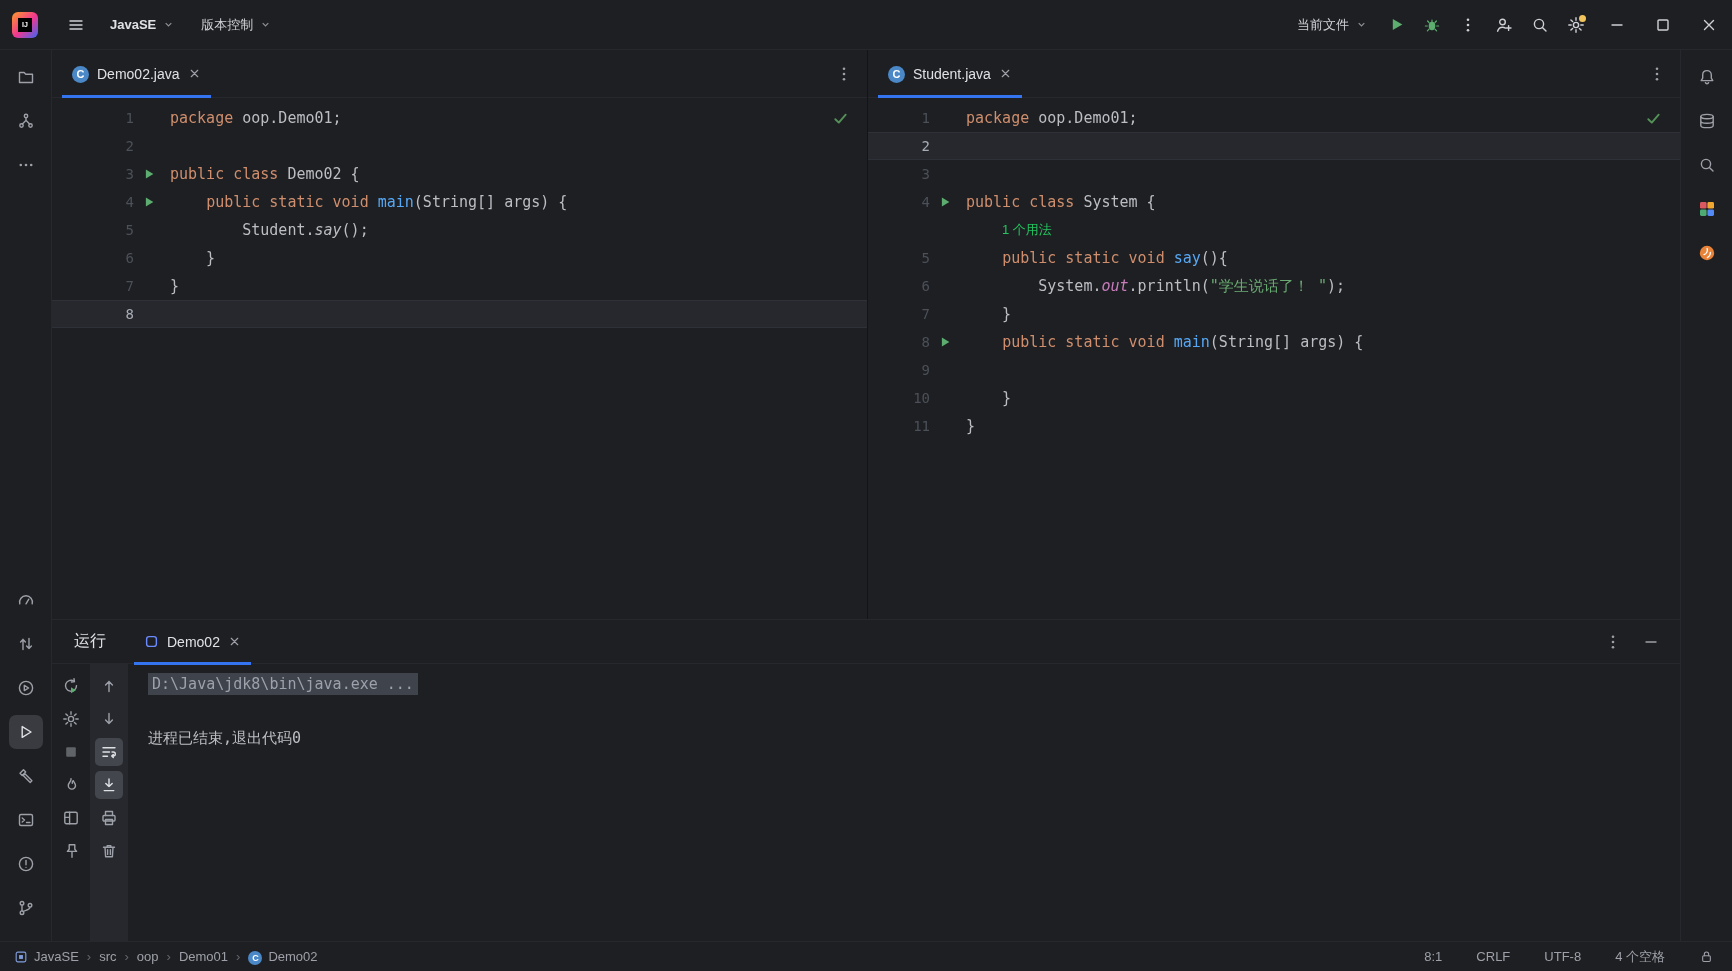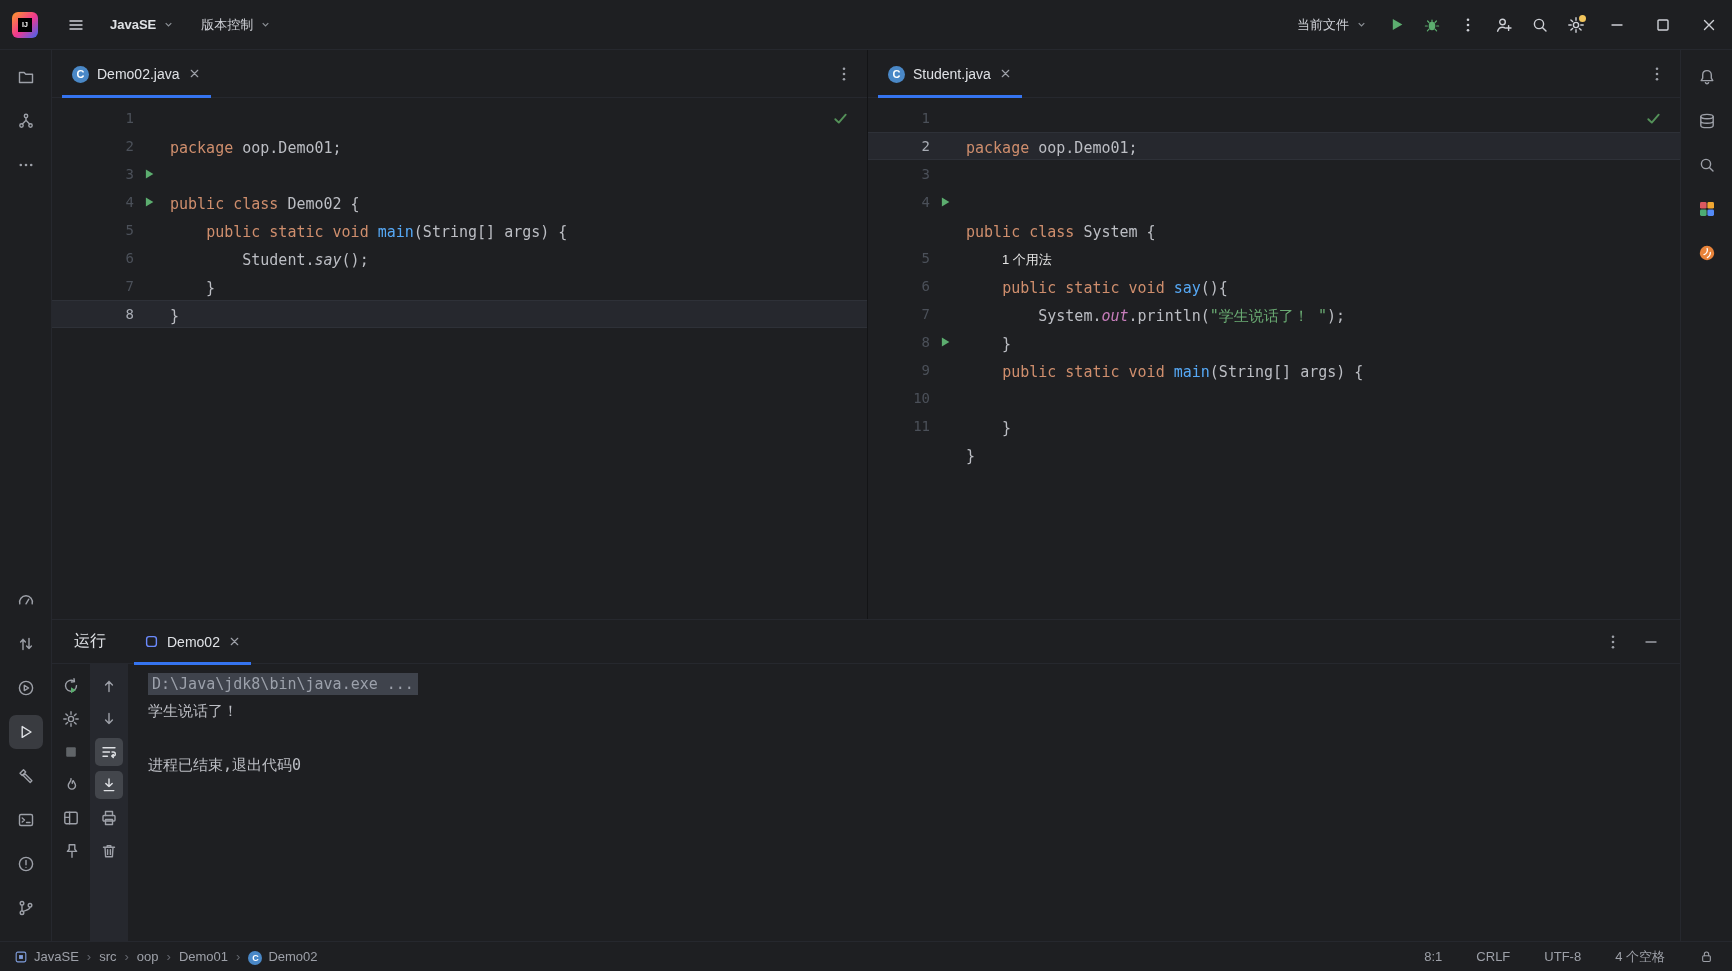--- a/index.html
+++ b/index.html
@@ -58,31 +58,31 @@
 
   .code-wrap { position:relative; flex:1; overflow:hidden; padding-top:6px;
     font-family:"DejaVu Sans Mono","Liberation Mono",monospace; font-size:15px; }
   .code-row { display:flex; height:28px; line-height:28px; }
   .code-row.caret { background:#26282e; box-shadow: inset 0 1px 0 #2e3138, inset 0 -1px 0 #2e3138; }
   .gutter { flex:none; width:112px; display:flex; justify-content:flex-end; align-items:center; }
   .rightpane .gutter { width:92px; }
   .lnum { color:#4b5059; font-size:14px; width:58px; text-align:right; display:inline-block; }
   .caret .lnum { color:#a9adb5; }
   .run-slot { width:30px; height:28px; display:flex; align-items:center; justify-content:center; }
-  .line-content { white-space:pre; padding-left:6px;margin-top:30px; }
+  .line-content { white-space:pre; padding-left:6px; }
   .inlay-row .line-content { padding-left:42px; font-family:"Liberation Sans",sans-serif; font-size:13px; }
   .inspect-ok { position:absolute; top:12px; right:18px; }
 
   .tk-kw  { color:#cf8e6d; }
   .tk-pl  { color:#bcbec4; }
   .tk-fn  { color:#56a8f5; }
   .tk-it  { color:#bcbec4; font-style:italic; }
   .tk-sf  { color:#c77dbb; font-style:italic; }
   .tk-str { color:#6aab73; }
-  .tk-hint{ color:#e5e5e5; }
+  .tk-hint{ color:#22c55e; }
 
   
   .run-panel { height:322px; flex:none; border-top:1px solid #26282e; display:flex; flex-direction:column; }
   .run-header { height:44px; flex:none; display:flex; align-items:center; padding-left:22px;
     border-bottom:1px solid #26282e; }
   .run-title { color:#dfe1e5; font-size:16px; margin-right:28px; }
   .run-tab { height:44px; display:flex; align-items:center; gap:8px; padding:0 10px;
     color:#dfe1e5; font-size:14px; position:relative; }
   .run-tab::after { content:""; position:absolute; left:0; right:0; bottom:-1px; height:3px; background:#3574f0; }
   .run-header-actions { margin-left:auto; display:flex; align-items:center; gap:20px; padding-right:20px; color:#9da0a8; }
@@ -614,21 +614,20 @@
                 </svg>
               </div>
               <div class="stripe-btn">
                 <svg viewBox="0 0 18 18" width="18" height="18" fill="none" stroke="currentColor" stroke-width="1.4" stroke-linecap="round" stroke-linejoin="round">
                   <path d="M3.5 5.2h11M7.2 5.2V3.6h3.6v1.6M5 5.2l.6 9.6h6.8l.6-9.6M7.6 7.6v4.8M10.4 7.6v4.8"></path>
                 </svg>
               </div>
             </div>
           <div class="console" id="console">
               <div class="console-line cmd"><span class="seg">D:\Java\jdk8\bin\java.exe ...</span></div>
-              <div class="console-line plain"><span class="seg">学生说话了！</span></div>
               <div class="console-line plain"></div>
               <div class="console-line plain"><span class="seg">进程已结束,退出代码0</span></div>
             </div>
         </div>
       </div>
     </div>
 
     <div class="stripe right">
       <div class="stripe-group top" id="stripe-right-top">
           <div class="stripe-btn">

